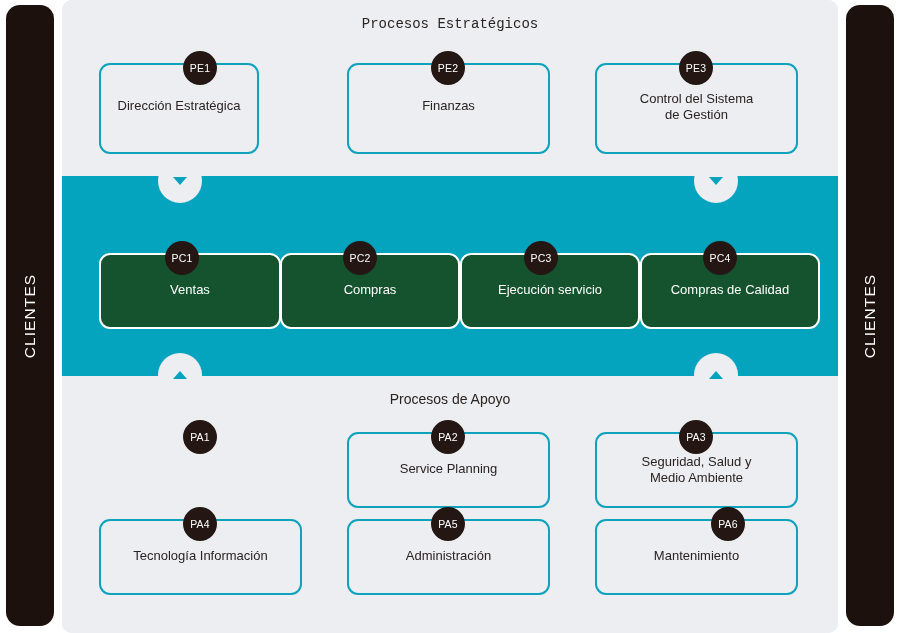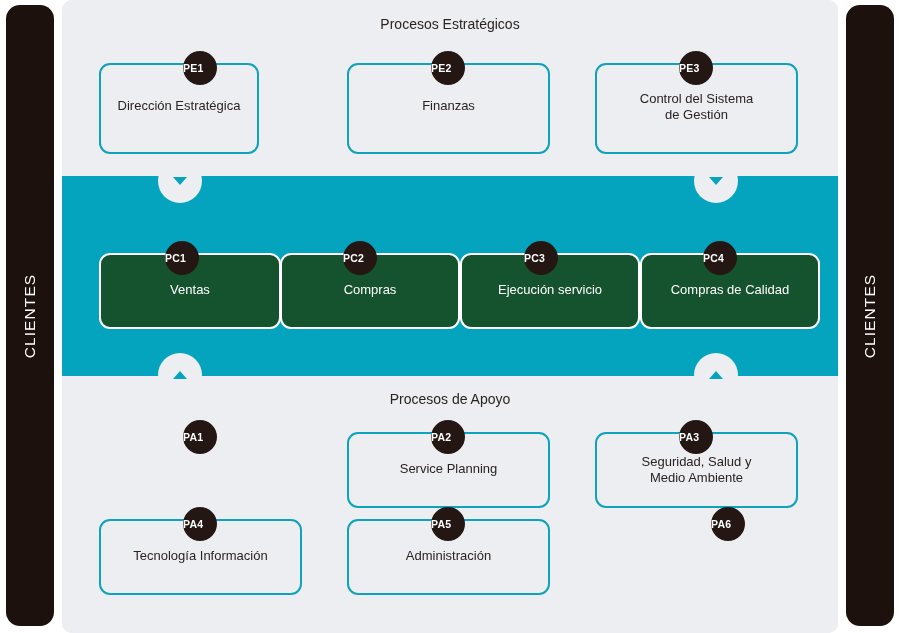--- a/index.html
+++ b/index.html
@@ -59,21 +59,21 @@
   .band.key       { top: 176px; height: 200px; background: #04a3be; }
   .band.support   { top: 376px; height: 259px; background: #eceef1; }
 
   .band-title {
     position: absolute;
     left: 0; width: 776px;
     text-align: center;
     font-size: 14px;
     font-weight: 400;
   }
-  .band.strategic .band-title { top: 16px;  color: #2b2321; }
+  .band.strategic .band-title { top: 16px;  color: #2b2321; font-family: Liberation Mono, monospace; }
   .band.key       .band-title { top: 21px;  color: #ffffff; }
   .band.support   .band-title { top: 15px;  color: #2b2321; }
 
   
   .pbox {
     position: absolute;
     border-radius: 11px;
     display: flex;
     align-items: flex-start;
     justify-content: center;
@@ -104,22 +104,23 @@
   .badge {
     position: absolute;
     width: 34px; height: 34px;
     border-radius: 50%;
     background: #241713;
     color: #ffffff;
     font-size: 10.5px;
     letter-spacing: 0.2px;
     display: flex;
     align-items: center;
+    justify-content: center;
     z-index: 5;
-    font-weight: 700;
+    font-weight: 400;
   }
 
   
   .arrow-disc {
     position: absolute;
     width: 44px; height: 44px;
     border-radius: 50%;
     background: #eceef1;
     display: flex;
     align-items: center;
@@ -235,20 +236,23 @@
         <span>PA4</span>
       </div>
 
       <div class="pbox light" style="left:285px; top:143px; width:203px; height:76px; padding-top:27px;">
         <span class="ptext">Administración</span>
       </div>
       <div class="badge" style="left:369px; top:131px;">
         <span>PA5</span>
       </div>
 
+      <div class="pbox light" style="left:533px; top:143px; width:203px; height:76px; padding-top:27px;">
+        <span class="ptext">Mantenimiento</span>
+      </div>
       <div class="badge" style="left:649px; top:131px;">
         <span>PA6</span>
       </div>
     </div>
 
     <div class="arrow-disc" style="left:96px; top:159px;">
       <span class="tri down"></span>
     </div>
     <div class="arrow-disc" style="left:632px; top:159px;">
       <span class="tri down"></span>

